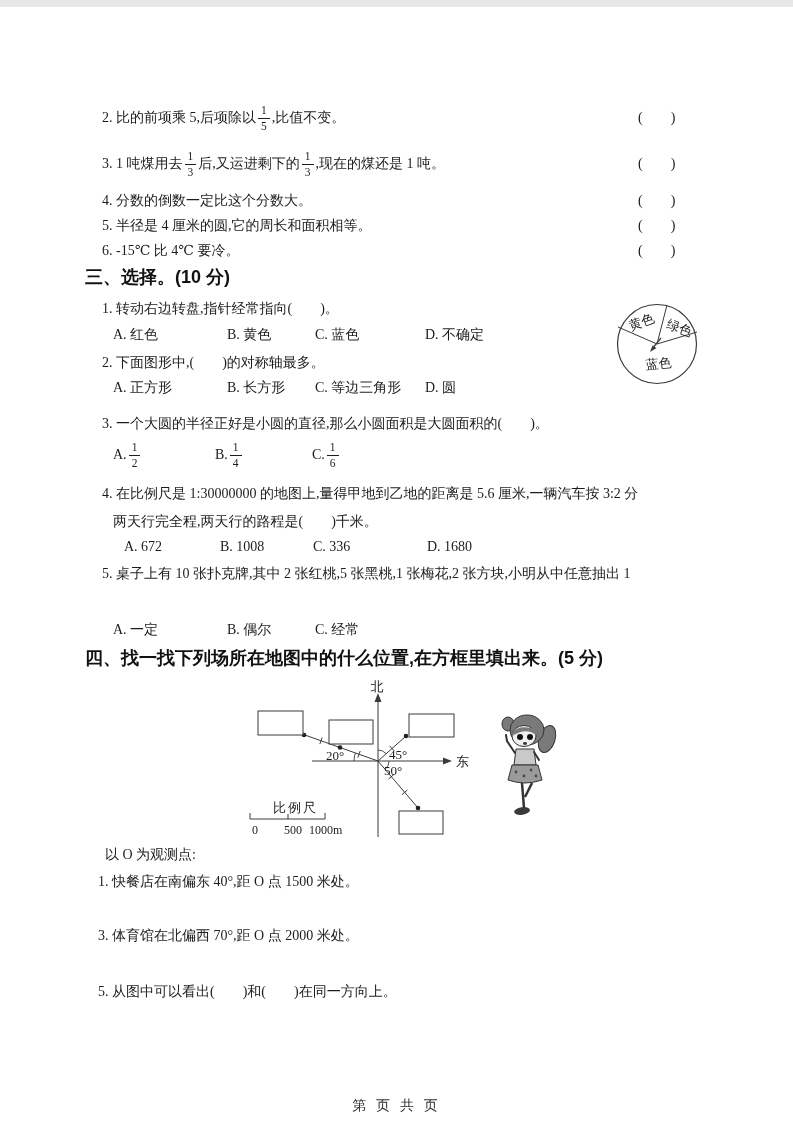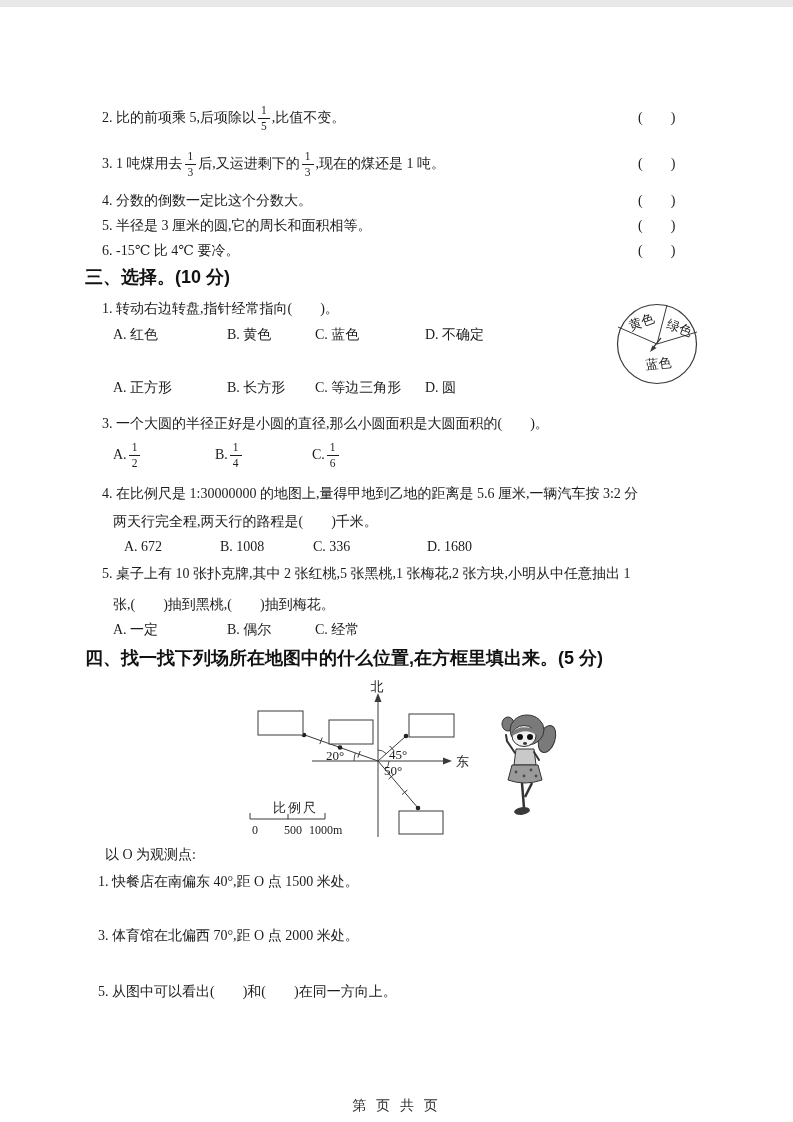--- a/index.html
+++ b/index.html
@@ -52,34 +52,35 @@
         <span class="fn">1</span>
         <span class="fd">3</span>
       </span>
       <span>,现在的煤还是 1 吨。</span>
   </div>
   <div class="parens" style="top:147px;">(&nbsp;&nbsp;&nbsp;&nbsp;&nbsp;&nbsp;&nbsp;&nbsp;)</div>
 
   <div class="row" style="left:102px; top:184px;">4. 分数的倒数一定比这个分数大。</div>
   <div class="parens" style="top:184px;">(&nbsp;&nbsp;&nbsp;&nbsp;&nbsp;&nbsp;&nbsp;&nbsp;)</div>
 
-  <div class="row" style="left:102px; top:209px;">5. 半径是 3 厘米的圆,它的周长和面积相等。</div>
+  <div class="row" style="left:102px; top:209px;">5. 半径是 4 厘米的圆,它的周长和面积相等。</div>
   <div class="parens" style="top:209px;">(&nbsp;&nbsp;&nbsp;&nbsp;&nbsp;&nbsp;&nbsp;&nbsp;)</div>
 
   <div class="row" style="left:102px; top:234px;">6. -15℃ 比 4℃ 要冷。</div>
   <div class="parens" style="top:234px;">(&nbsp;&nbsp;&nbsp;&nbsp;&nbsp;&nbsp;&nbsp;&nbsp;)</div>
 
   <div class="row bhead" style="left:85px; top:260px;">三、选择。(10 分)</div>
 
   <div class="row" style="left:102px; top:292px;">1. 转动右边转盘,指针经常指向(&nbsp;&nbsp;&nbsp;&nbsp;&nbsp;&nbsp;&nbsp;&nbsp;)。</div>
   <span class="opt" style="left:113px; top:318px;">A. 红色</span>
   <span class="opt" style="left:227px; top:318px;">B. 黄色</span>
   <span class="opt" style="left:315px; top:318px;">C. 蓝色</span>
   <span class="opt" style="left:425px; top:318px;">D. 不确定</span>
 
+  <div class="row" style="left:102px; top:346px;">2. 下面图形中,(&nbsp;&nbsp;&nbsp;&nbsp;&nbsp;&nbsp;&nbsp;&nbsp;)的对称轴最多。</div>
   <span class="opt" style="left:113px; top:371px;">A. 正方形</span>
   <span class="opt" style="left:227px; top:371px;">B. 长方形</span>
   <span class="opt" style="left:315px; top:371px;">C. 等边三角形</span>
   <span class="opt" style="left:425px; top:371px;">D. 圆</span>
 
   <div class="row" style="left:102px; top:407px;">3. 一个大圆的半径正好是小圆的直径,那么小圆面积是大圆面积的(&nbsp;&nbsp;&nbsp;&nbsp;&nbsp;&nbsp;&nbsp;&nbsp;)。</div>
   <div class="foptgrp" style="left:113px; top:430px;">
     <span>A.</span>
       <span class="frac">
         <span class="fn">1</span>
@@ -102,21 +103,20 @@
   </div>
 
   <div class="row" style="left:102px; top:477px;">4. 在比例尺是 1:30000000 的地图上,量得甲地到乙地的距离是 5.6 厘米,一辆汽车按 3:2 分</div>
   <div class="row" style="left:113px; top:505px;">两天行完全程,两天行的路程是(&nbsp;&nbsp;&nbsp;&nbsp;&nbsp;&nbsp;&nbsp;&nbsp;)千米。</div>
   <span class="opt" style="left:124px; top:530px;">A. 672</span>
   <span class="opt" style="left:220px; top:530px;">B. 1008</span>
   <span class="opt" style="left:313px; top:530px;">C. 336</span>
   <span class="opt" style="left:427px; top:530px;">D. 1680</span>
 
   <div class="row" style="left:102px; top:557px;">5. 桌子上有 10 张扑克牌,其中 2 张红桃,5 张黑桃,1 张梅花,2 张方块,小明从中任意抽出 1</div>
-  <div class="row" style="left:113px; top:588px;">张,(&nbsp;&nbsp;&nbsp;&nbsp;&nbsp;&nbsp;&nbsp;&nbsp;)抽到黑桃,(&nbsp;&nbsp;&nbsp;&nbsp;&nbsp;&nbsp;&nbsp;&nbsp;)抽到梅花。</div>
   <span class="opt" style="left:113px; top:613px;">A. 一定</span>
   <span class="opt" style="left:227px; top:613px;">B. 偶尔</span>
   <span class="opt" style="left:315px; top:613px;">C. 经常</span>
 
   <svg style="left:612px; top:292px;" width="92" height="92" viewBox="612 292 92 92">
     <circle cx="657" cy="337" r="39.5" fill="#ffffff" stroke="#3a3a3a" stroke-width="1.2"></circle>
     <line x1="657" y1="337" x2="667" y2="298" stroke="#3a3a3a" stroke-width="1"></line>
     <line x1="657" y1="337" x2="618" y2="320" stroke="#3a3a3a" stroke-width="1"></line>
     <line x1="657" y1="337" x2="697" y2="325" stroke="#3a3a3a" stroke-width="1"></line>
     <line x1="661" y1="331" x2="652" y2="342" stroke="#3a3a3a" stroke-width="1.2"></line>

